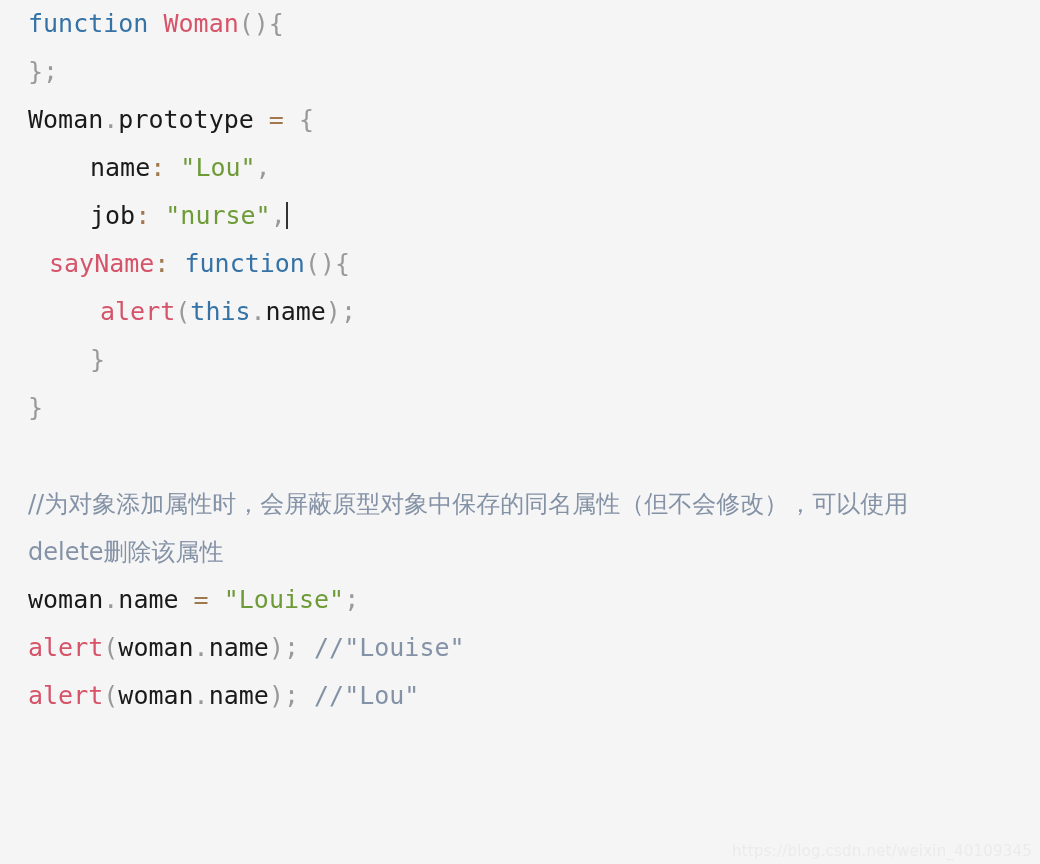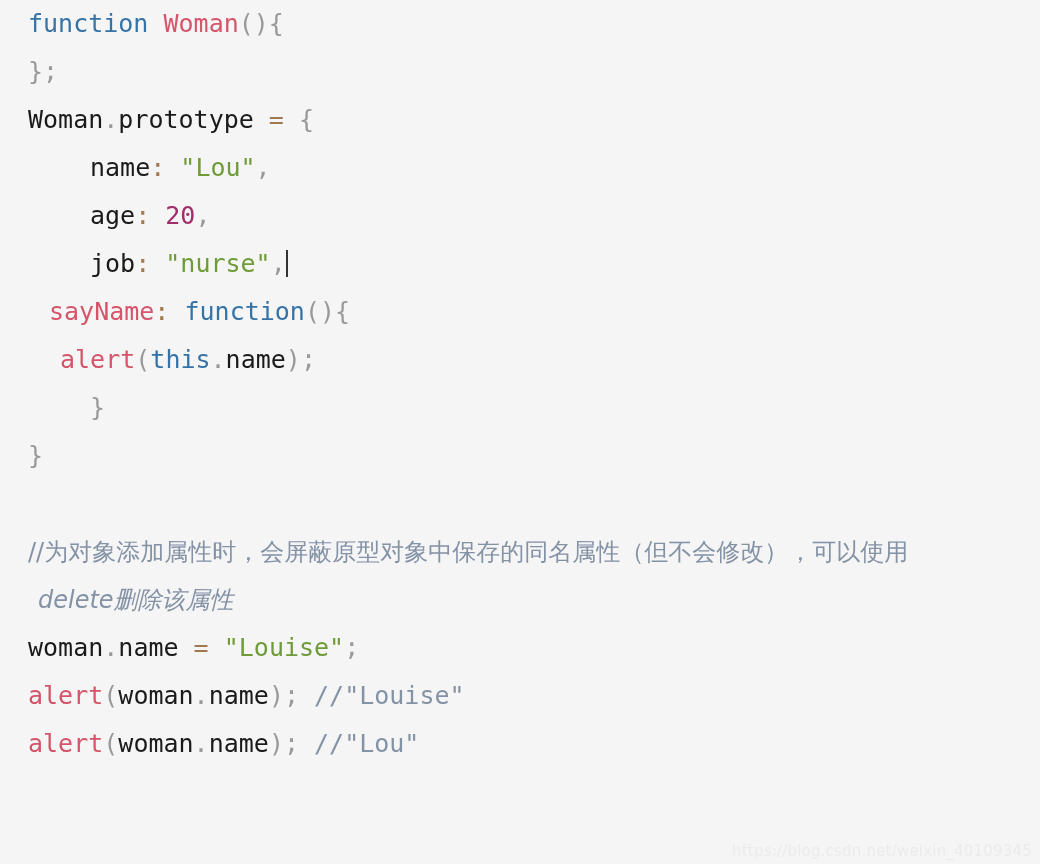--- a/index.html
+++ b/index.html
@@ -80,27 +80,26 @@
   }
 </style>
 </head>
 <body>
 
 <div id="code-block">
     <div class="code-line" style="padding-left: 28px;"><span class="t-kw">function</span><span class="t-plain"> </span><span class="t-fn">Woman</span><span class="t-punc">(){</span></div>
     <div class="code-line" style="padding-left: 28px;"><span class="t-punc">};</span></div>
     <div class="code-line" style="padding-left: 28px;"><span class="t-plain">Woman</span><span class="t-punc">.</span><span class="t-plain">prototype</span><span class="t-plain"> </span><span class="t-op">=</span><span class="t-plain"> </span><span class="t-punc">{</span></div>
     <div class="code-line" style="padding-left: 90px;"><span class="t-plain">name</span><span class="t-op">:</span><span class="t-plain"> </span><span class="t-str">"Lou"</span><span class="t-punc">,</span></div>
-    <div class="code-line" style="padding-left: 90px;"><span class="t-plain">age</span><span class="t-op">:</span><span class="t-plain"> </span><span class="t-num">20</span><span class="t-punc">,</span></div>
     <div class="code-line" style="padding-left: 90px;"><span class="t-plain">job</span><span class="t-op">:</span><span class="t-plain"> </span><span class="t-str">"nurse"</span><span class="t-punc">,</span><span class="caret"></span></div>
     <div class="code-line" style="padding-left: 49px;"><span class="t-fn">sayName</span><span class="t-op">:</span><span class="t-plain"> </span><span class="t-kw">function</span><span class="t-punc">(){</span></div>
-    <div class="code-line" style="padding-left: 60px;"><span class="t-fn">alert</span><span class="t-punc">(</span><span class="t-kw">this</span><span class="t-punc">.</span><span class="t-plain">name</span><span class="t-punc">);</span></div>
+    <div class="code-line" style="padding-left: 100px;"><span class="t-fn">alert</span><span class="t-punc">(</span><span class="t-kw">this</span><span class="t-punc">.</span><span class="t-plain">name</span><span class="t-punc">);</span></div>
     <div class="code-line" style="padding-left: 90px;"><span class="t-punc">}</span></div>
     <div class="code-line" style="padding-left: 28px;"><span class="t-punc">}</span></div>
     <div class="code-line blank" style="padding-left: 28px;">&nbsp;</div>
     <div class="code-line" style="padding-left: 28px;"><span class="t-comment-cjk">//为对象添加属性时，会屏蔽原型对象中保存的同名属性（但不会修改），可以使用</span></div>
-    <div class="code-line" style="padding-left: 38px; font-style: italic;"><span class="t-comment-cjk">delete删除该属性</span></div>
+    <div class="code-line" style="padding-left: 28px;"><span class="t-comment-cjk">delete删除该属性</span></div>
     <div class="code-line" style="padding-left: 28px;"><span class="t-plain">woman</span><span class="t-punc">.</span><span class="t-plain">name</span><span class="t-plain"> </span><span class="t-op">=</span><span class="t-plain"> </span><span class="t-str">"Louise"</span><span class="t-punc">;</span></div>
     <div class="code-line" style="padding-left: 28px;"><span class="t-fn">alert</span><span class="t-punc">(</span><span class="t-plain">woman</span><span class="t-punc">.</span><span class="t-plain">name</span><span class="t-punc">);</span><span class="t-plain"> </span><span class="t-comment">//"Louise"</span></div>
     <div class="code-line" style="padding-left: 28px;"><span class="t-fn">alert</span><span class="t-punc">(</span><span class="t-plain">woman</span><span class="t-punc">.</span><span class="t-plain">name</span><span class="t-punc">);</span><span class="t-plain"> </span><span class="t-comment">//"Lou"</span></div>
   </div>
 
 <div id="watermark">https://blog.csdn.net/weixin_40109345</div>
 
 </body></html>

